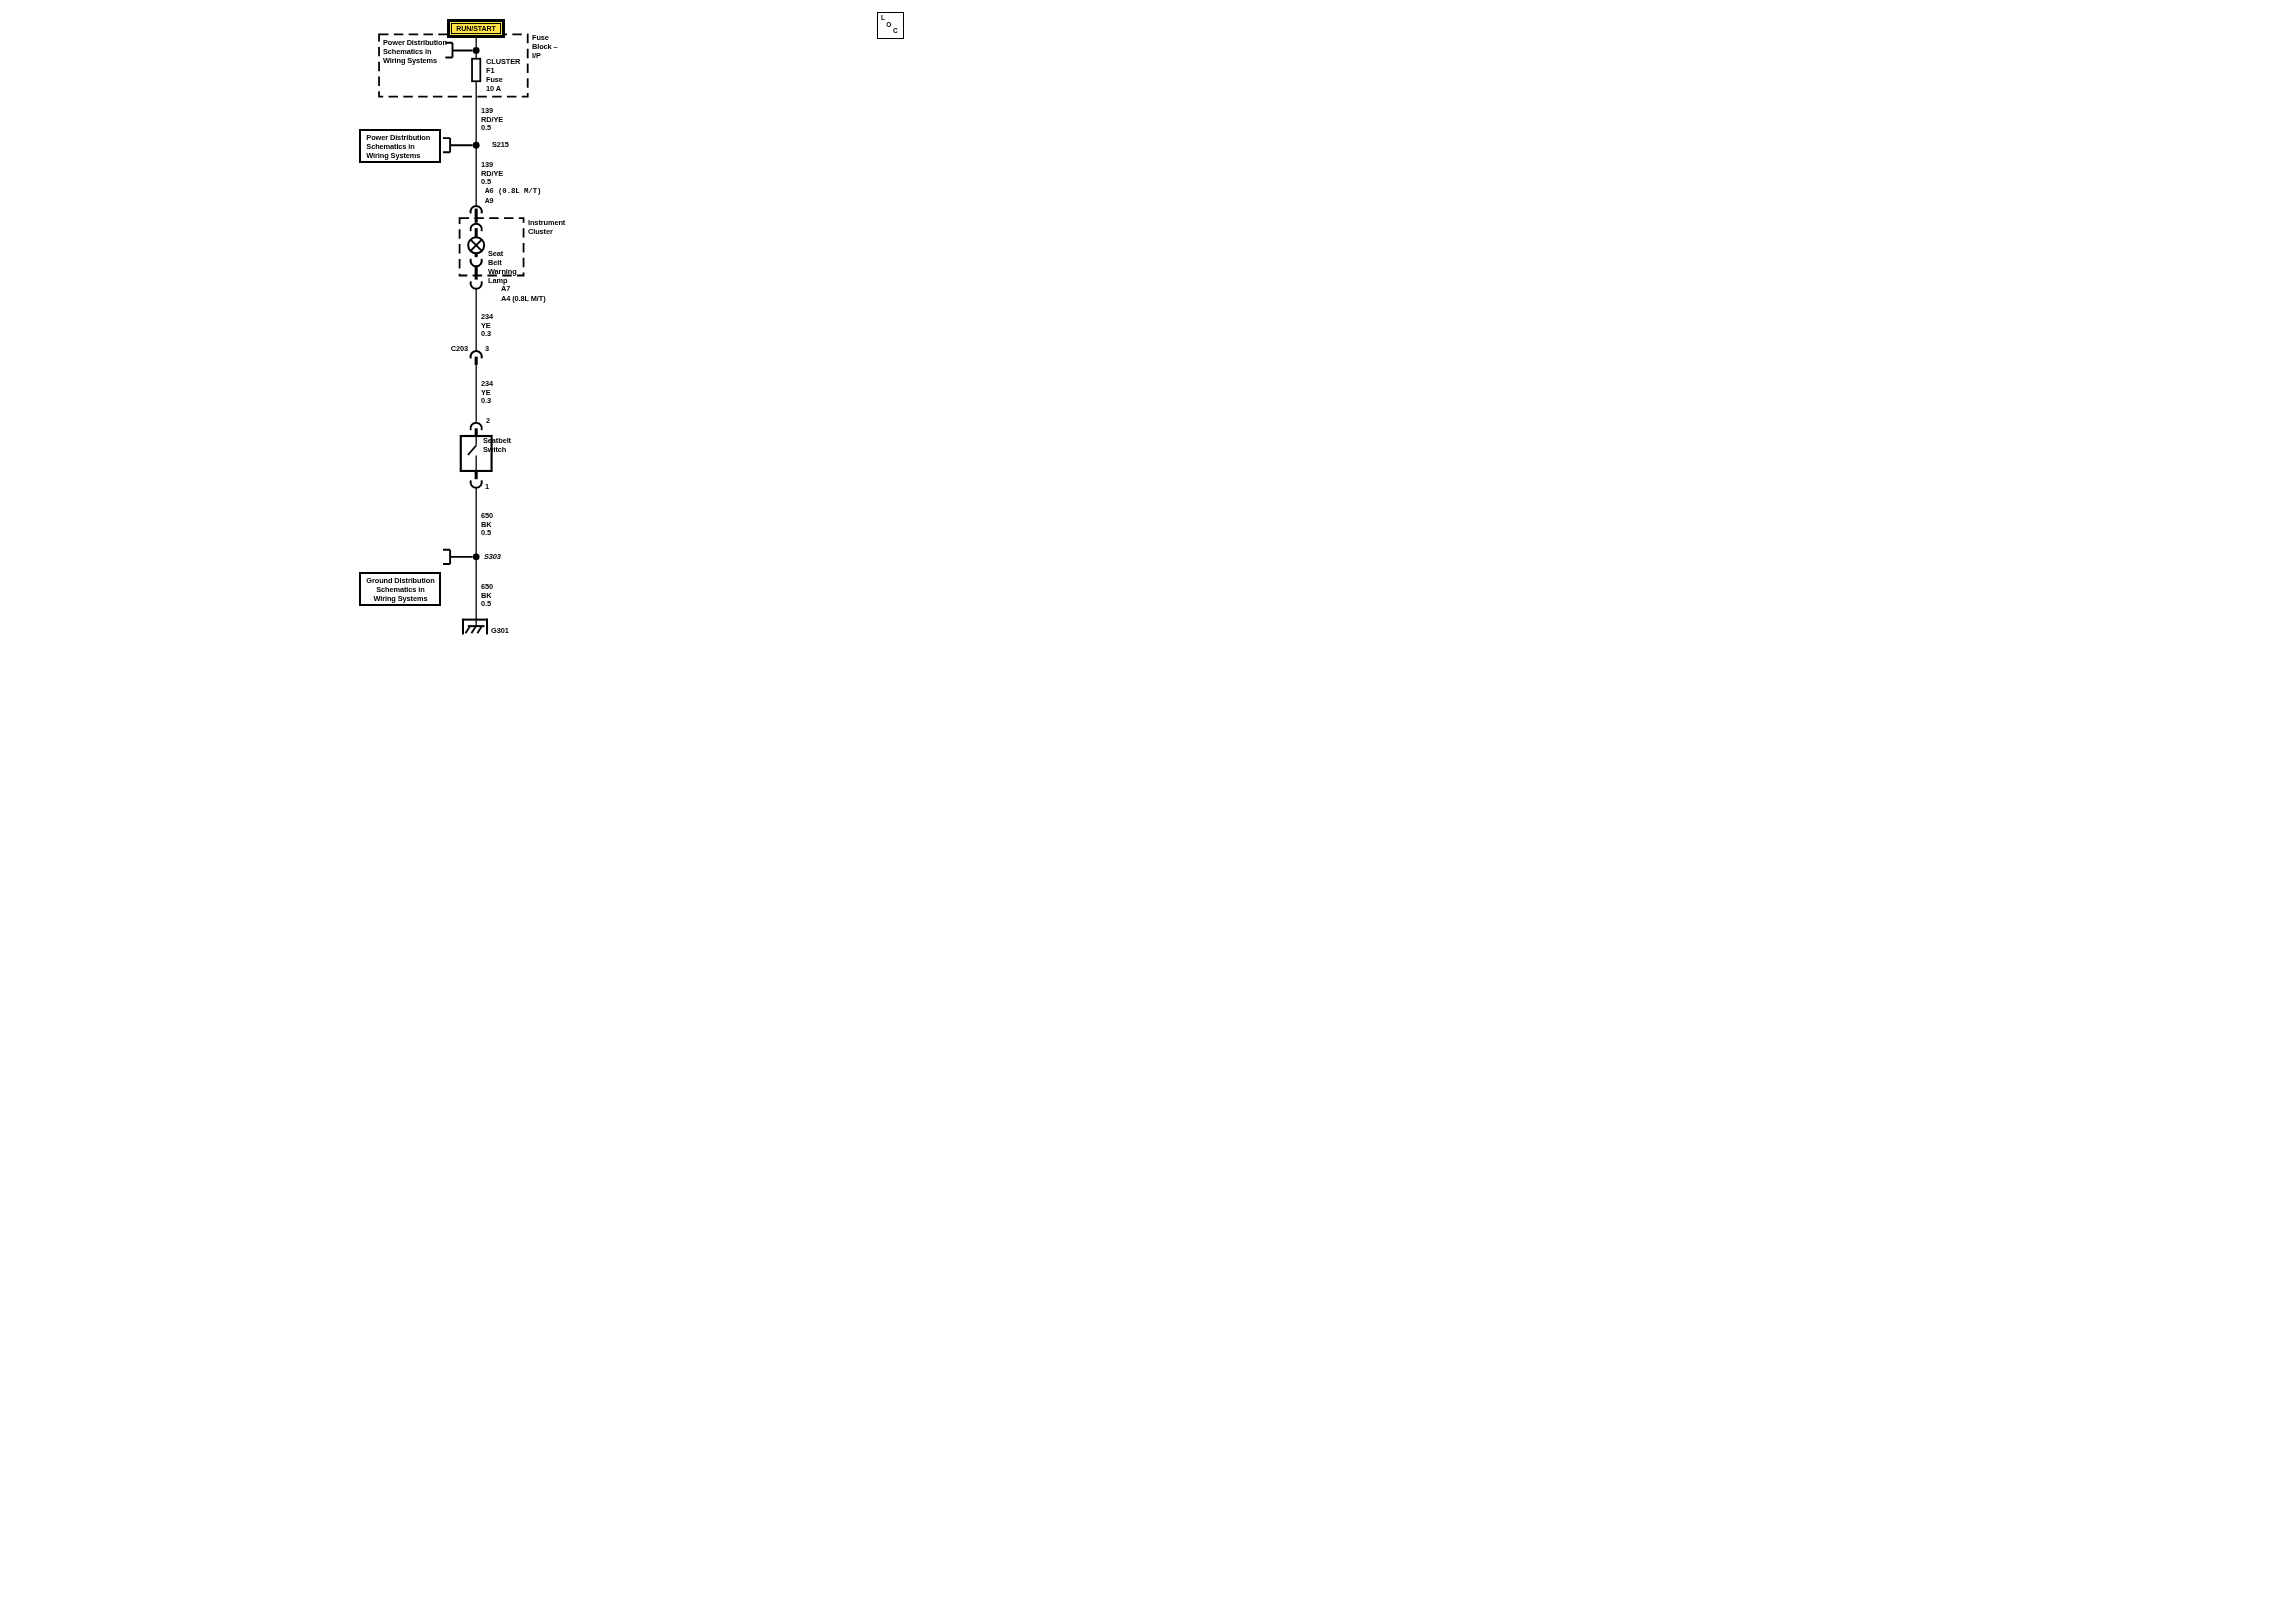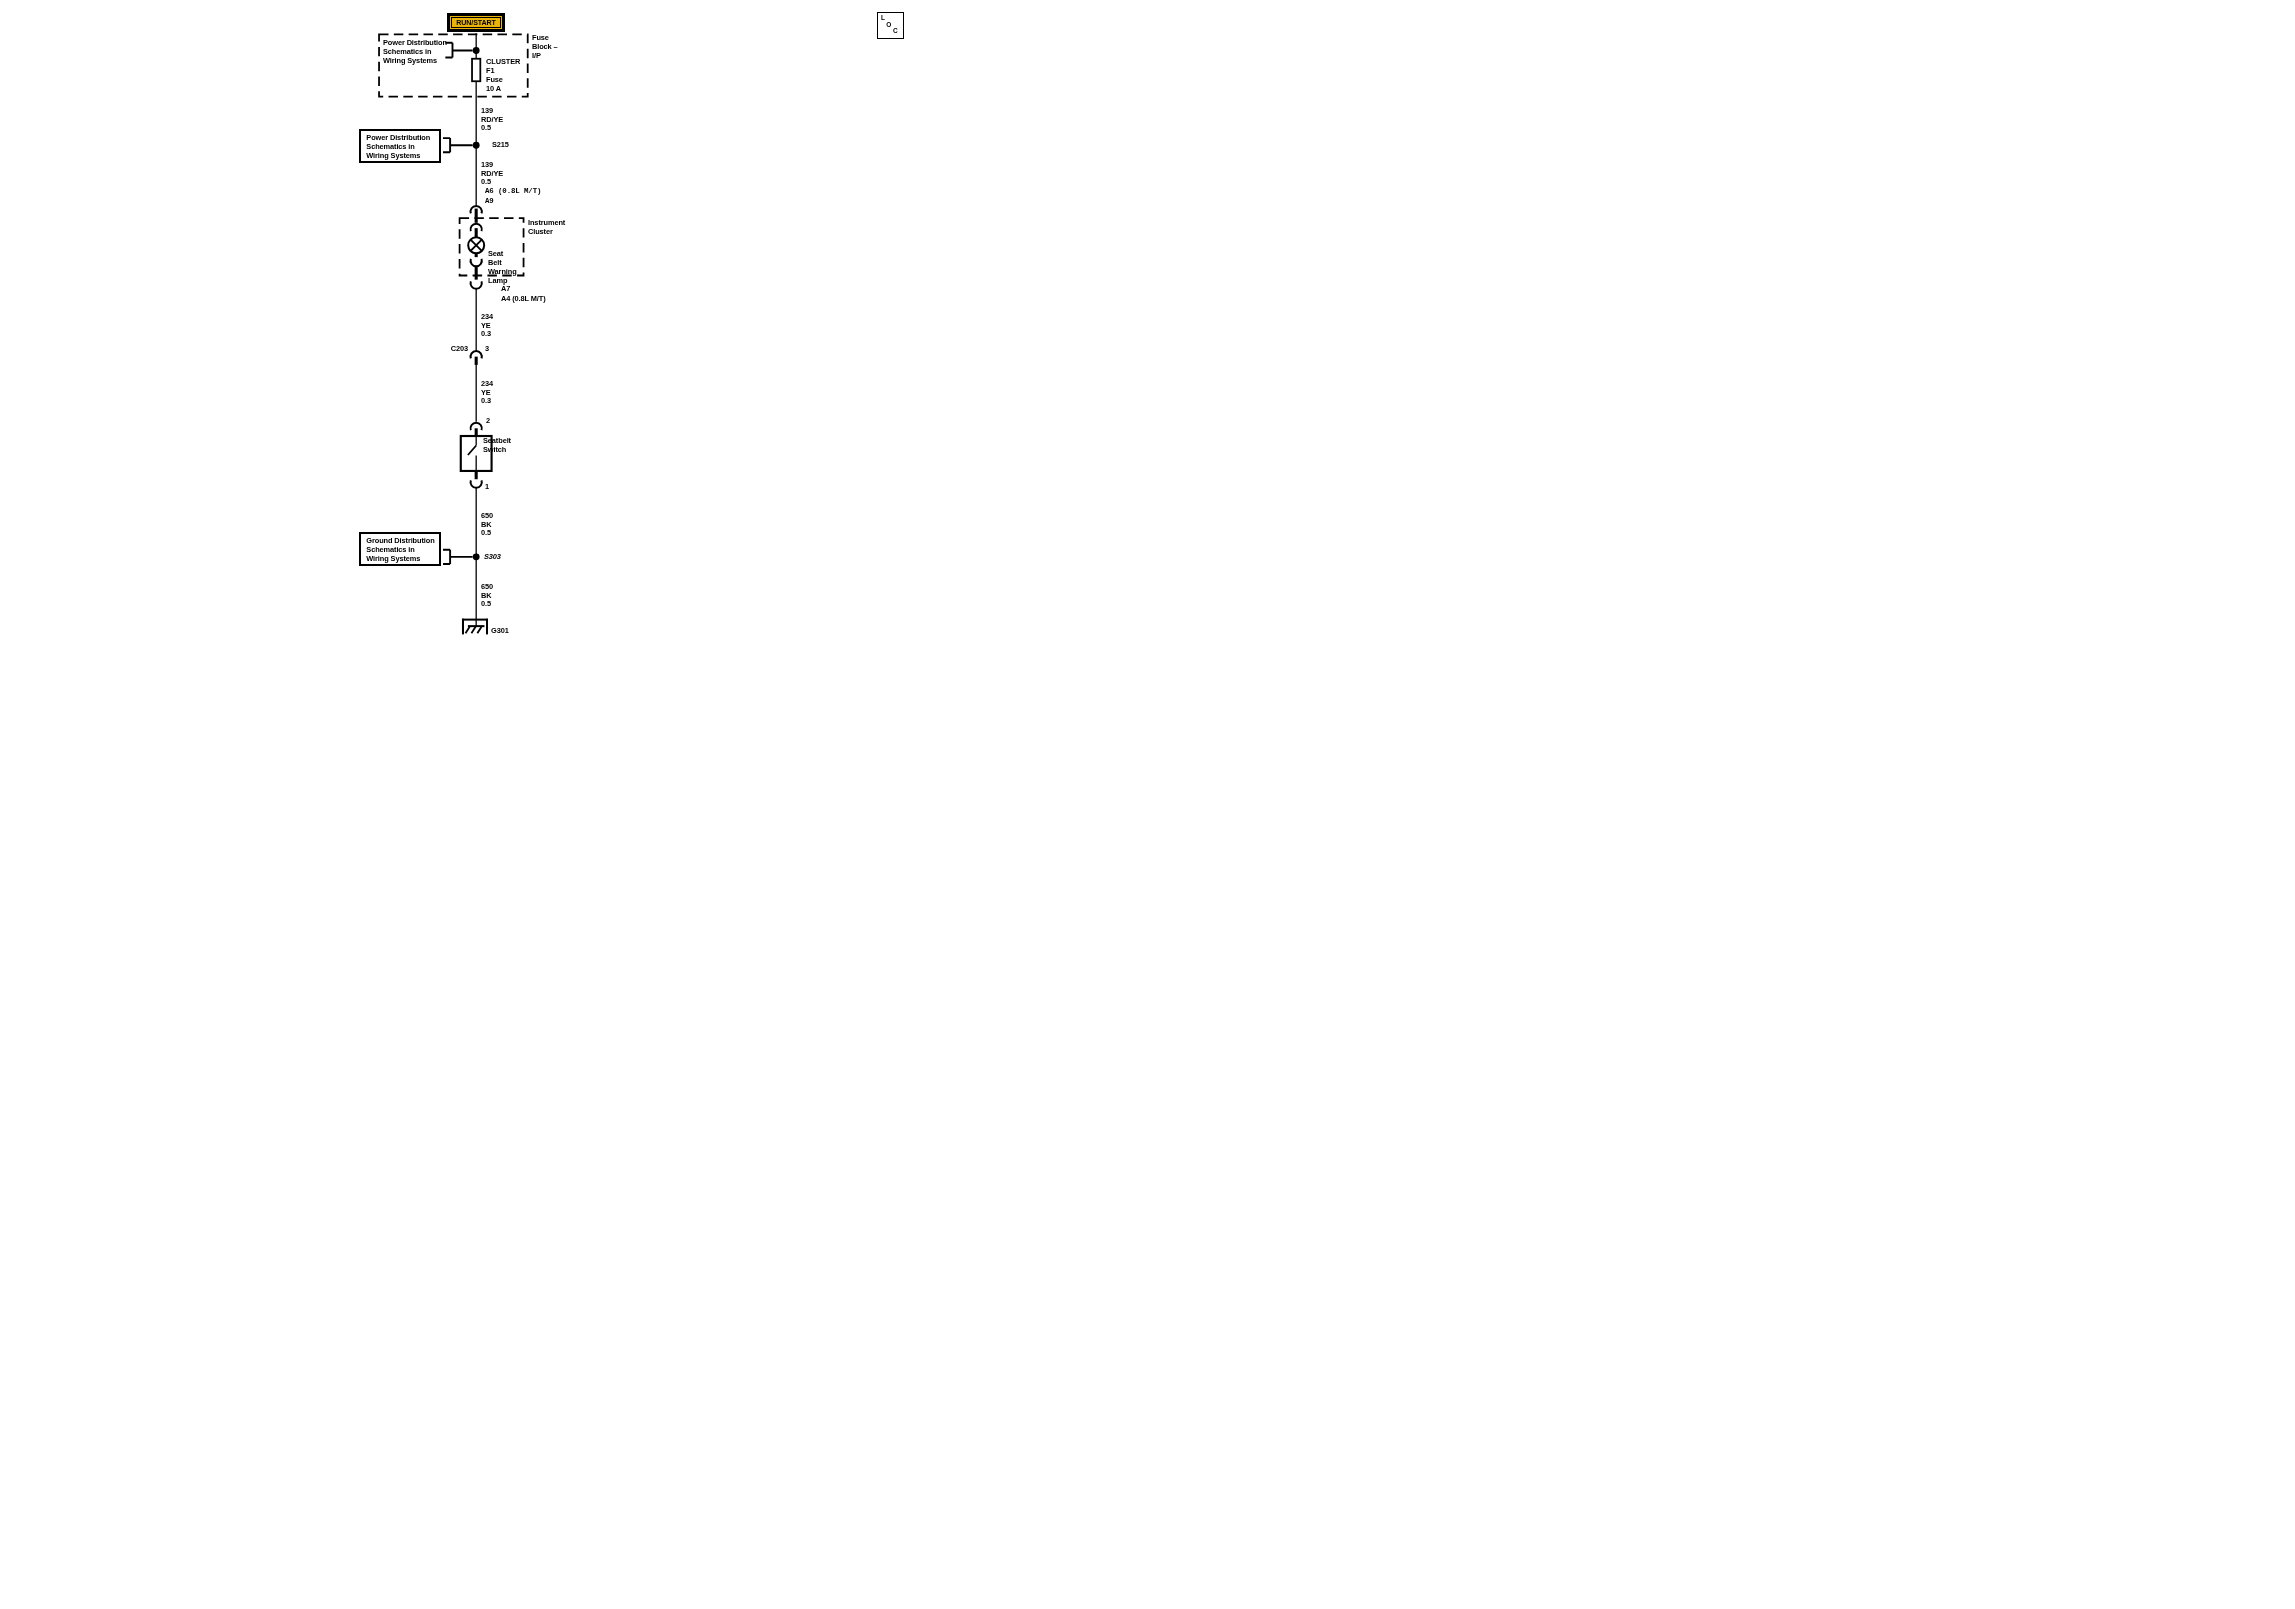--- a/index.html
+++ b/index.html
@@ -27,25 +27,25 @@
     white-space: pre-line;
     font-size: 7.4px;
     line-height: 8.6px;
     letter-spacing: -0.1px;
   }
   .lh15 { line-height: 9px; }
   .lh16 { line-height: 9.5px; }
   .rt   { text-align: right; }
   .runstart {
     position: absolute;
-    left: 447px; top: 13px;
+    left: 447px; top: 19px;
     width: 58px; height: 19px;
     border: 3px solid #000;
     box-sizing: border-box;
-    background: #eab308;
+    background: #fde047;
     display: flex;
   }
   .runstart-inner {
     flex: 1;
     margin: 0.6px;
     border: 1.1px solid #000;
     display: flex;
     align-items: center;
     justify-content: center;
     font-size: 7.1px;
@@ -205,21 +205,21 @@
 A4 (0.8L M/T)</div>
 
   <div class="t rt" style="left:430px; top:345px; width:38px;text-align:right;">C203</div>
   <div class="t" style="left:485px; top:345px;">3</div>
 
   <div class="t" style="left:486px; top:417px;">2</div>
   <div class="t lh15" style="left:483px; top:436px;">Seatbelt
 Switch</div>
   <div class="t" style="left:485px; top:483px;">1</div>
 
-  <div class="refbox" style="left:359px; top:532px;">
+  <div class="refbox" style="left:359px; top:572px;text-align:center;">
     <div class="t-in">Ground Distribution
 Schematics in
 Wiring Systems</div>
   </div>
   <div class="t" style="left:484px; top:553px;font-style:italic;">S303</div>
 
   <div class="t" style="left:491px; top:627px;">G301</div>
 
   <div class="locbox">
     <span class="loc-l">L</span>

